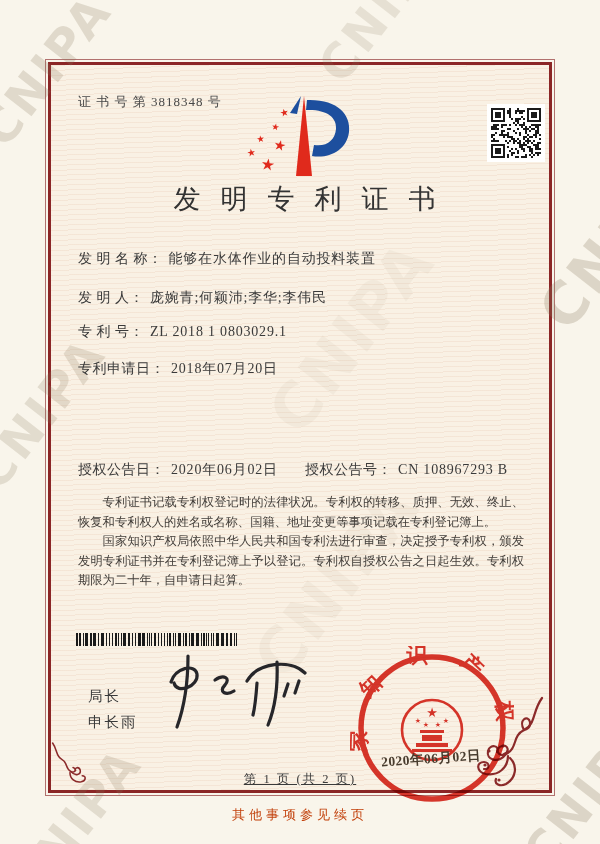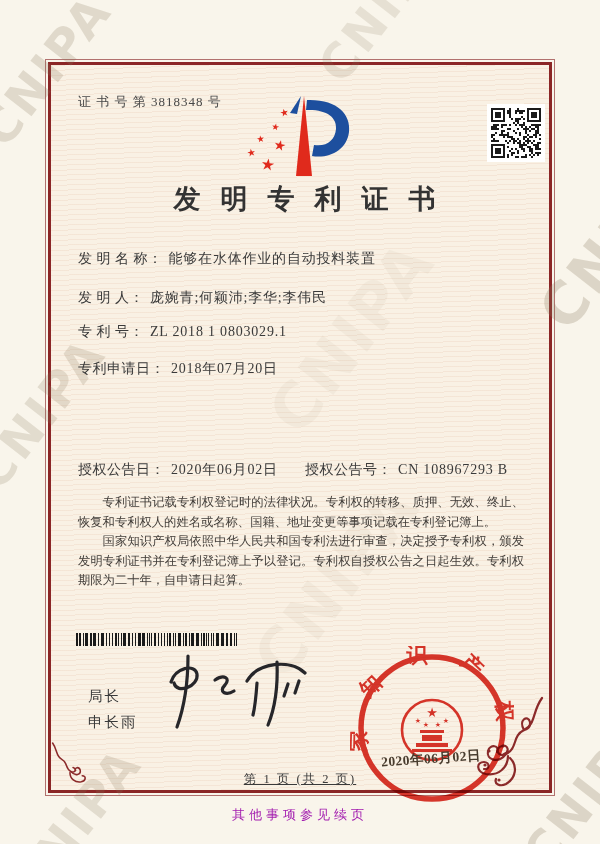--- a/index.html
+++ b/index.html
@@ -21,42 +21,42 @@
     background-color:#f9f1e4;
     background-image:repeating-linear-gradient(178deg,
       rgba(214,150,118,0.13) 0px, rgba(214,150,118,0.13) 1px,
       rgba(255,255,255,0) 1px, rgba(255,255,255,0) 5px);
   }
   .cert-no{position:absolute;z-index:10;left:78px;top:93px;font-size:13px;letter-spacing:1px;color:#474747;}
   .logo{position:absolute;z-index:10;left:243px;top:92px;}
   .qr{position:absolute;z-index:10;left:487px;top:104px;}
   .title{
     position:absolute;z-index:10;left:0;top:181px;width:600px;text-align:center;
-    font-size:27px;font-weight:700;letter-spacing:20px;padding-left:29px;
+    font-size:27px;font-weight:400;letter-spacing:20px;padding-left:29px;
     box-sizing:border-box;color:#333;
   }
   .row{position:absolute;z-index:10;left:78px;font-size:14px;white-space:nowrap;color:#3a3a3a;}
   .row .lbl{letter-spacing:0.5px;}
   .row .val{letter-spacing:0.8px;margin-left:6px;}
   .body-text{
     position:absolute;z-index:10;left:78px;top:493px;width:446px;
     font-size:12.3px;line-height:19.5px;text-align:justify;color:#403c38;
   }
   .body-text p{margin:0;text-indent:2em;}
   .barcode{position:absolute;z-index:10;left:76px;top:633px;}
   .signer{position:absolute;z-index:10;left:88px;top:683px;font-size:14.5px;letter-spacing:2px;line-height:26px;color:#3a3a3a;}
   .signature{position:absolute;z-index:11;left:155px;top:650px;}
   .seal{position:absolute;z-index:9;left:350px;top:646px;mix-blend-mode:multiply;opacity:.93;}
   .seal-date{
     position:absolute;z-index:12;left:356px;top:750px;width:150px;text-align:center;
     font-size:13.5px;font-weight:bold;letter-spacing:0.5px;color:#483c2e;
     transform:rotate(-4deg);
   }
   .page-no{position:absolute;z-index:10;left:0;top:771px;width:600px;text-align:center;font-size:12.5px;letter-spacing:2px;color:#3a3a3a;text-decoration:underline;}
-  .note{position:absolute;z-index:10;left:0;top:806px;width:600px;text-align:center;font-size:13px;letter-spacing:4px;color:#a21caf;}
+  .note{position:absolute;z-index:10;left:0;top:806px;width:600px;text-align:center;font-size:13px;letter-spacing:4px;color:#c2410c;}
   .flourish{position:absolute;z-index:6;}
 </style>
 </head>
 <body>
 
 <div class="page">
 
   <div class="wm" style="left:-42px;top:42px;opacity:.22;">CNIPA</div>
   <div class="wm" style="left:295px;top:-22px;opacity:.16;">CNIPA</div>
   <div class="wm" style="left:512px;top:205px;opacity:.25;font-size:58px;">CNIPA</div>

